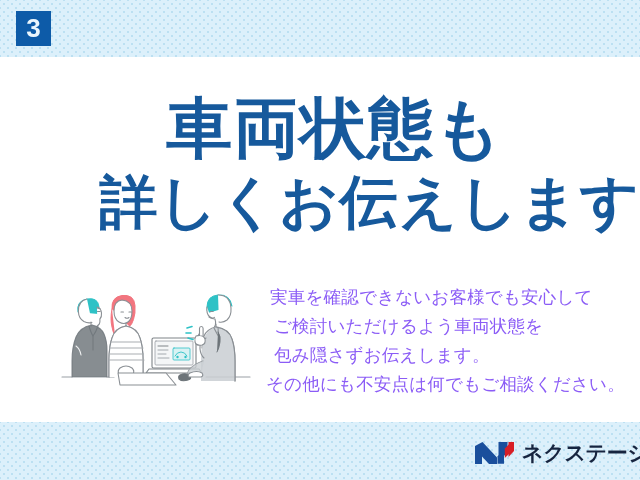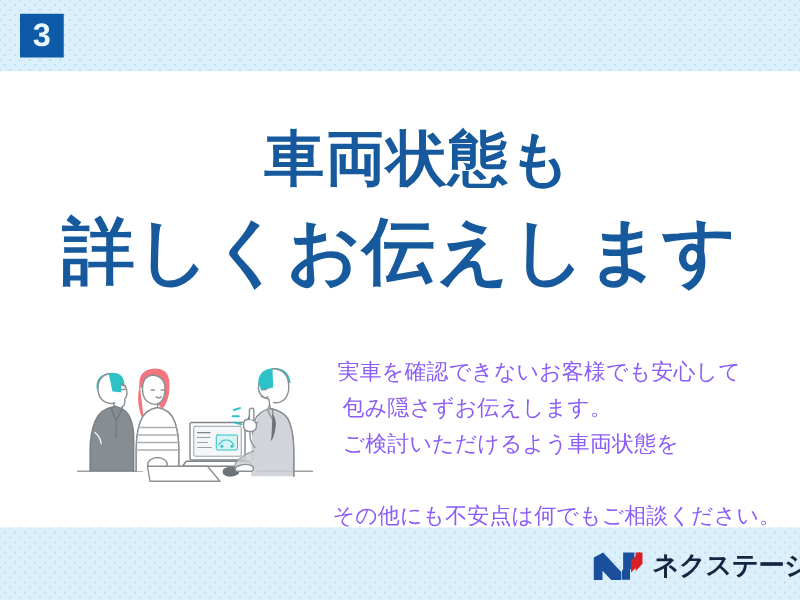--- a/index.html
+++ b/index.html
@@ -81,27 +81,28 @@
     text-align: center;
     color: #16599c;
     font-weight: bold;
     letter-spacing: 1px;
   }
   #headline .hl-line {
     display: block;
     white-space: nowrap;
   }
   #headline .hl-1 {
-    font-size: 48px;
+    font-size: 66px;
     line-height: 72px;
     margin-left: 29px;
   }
   #headline .hl-2 {
     font-size: 58px;
     line-height: 76px;
+    text-align: right;
   }
 
   
   #illustration {
     position: absolute;
     left: 56px;
     top: 276px;
     width: 200px;
     height: 116px;
   }
@@ -125,21 +126,21 @@
     white-space: nowrap;
   }
   #body-copy .copy-line.c1,
   #body-copy .copy-line.c2,
   #body-copy .copy-line.c3 {
     text-align: left;
     padding-left: 4px;
   }
   #body-copy .copy-line.c2 { padding-left: 8px; }
   #body-copy .copy-line.c3 { padding-left: 8px; }
-  #body-copy .copy-line.c4 { text-align: left; padding-left: 0; margin-top: 28px; }
+  #body-copy .copy-line.c4 { text-align: left; padding-left: 0; }
 
   
   #brand-logo {
     position: absolute;
     left: 473px;
     top: 438px;
     height: 30px;
     display: flex;
     align-items: center;
   }
@@ -276,22 +277,22 @@
 
         <path d="M131 52 l5 -1.5" stroke="#2ec2c6" stroke-width="1.6"></path>
         <path d="M130 57 l5 0" stroke="#2ec2c6" stroke-width="1.6"></path>
         <path d="M132 62 l5 1.5" stroke="#2ec2c6" stroke-width="1.6"></path>
       </g>
     </svg>
   </div>
 
   <div id="body-copy">
     <span class="copy-line c1">実車を確認できないお客様でも安心して</span>
+    <span class="copy-line c2">ご検討いただけるよう車両状態を</span>
     <span class="copy-line c3">包み隠さずお伝えします。</span>
-    <span class="copy-line c2">ご検討いただけるよう車両状態を</span>
     <span class="copy-line c4">その他にも不安点は何でもご相談ください。</span>
   </div>
 
   <div class="dot-band" id="footer-band"></div>
 
   <div id="brand-logo">
     <svg id="brand-mark" viewBox="0 0 42 26">
       <path d="M2 24 L2 6 L9.5 2 L24 17.5 L24 24 L16 24 L9 16.5 L9 24 Z" fill="#1a4f9c"></path>
       <path d="M25.5 2 L34.5 2 L34.5 12 L25.5 22 Z" fill="#1a4f9c"></path>
       <path d="M35.5 2 L41 2 L41 11 L35.5 17 Z" fill="#d81f27"></path>

